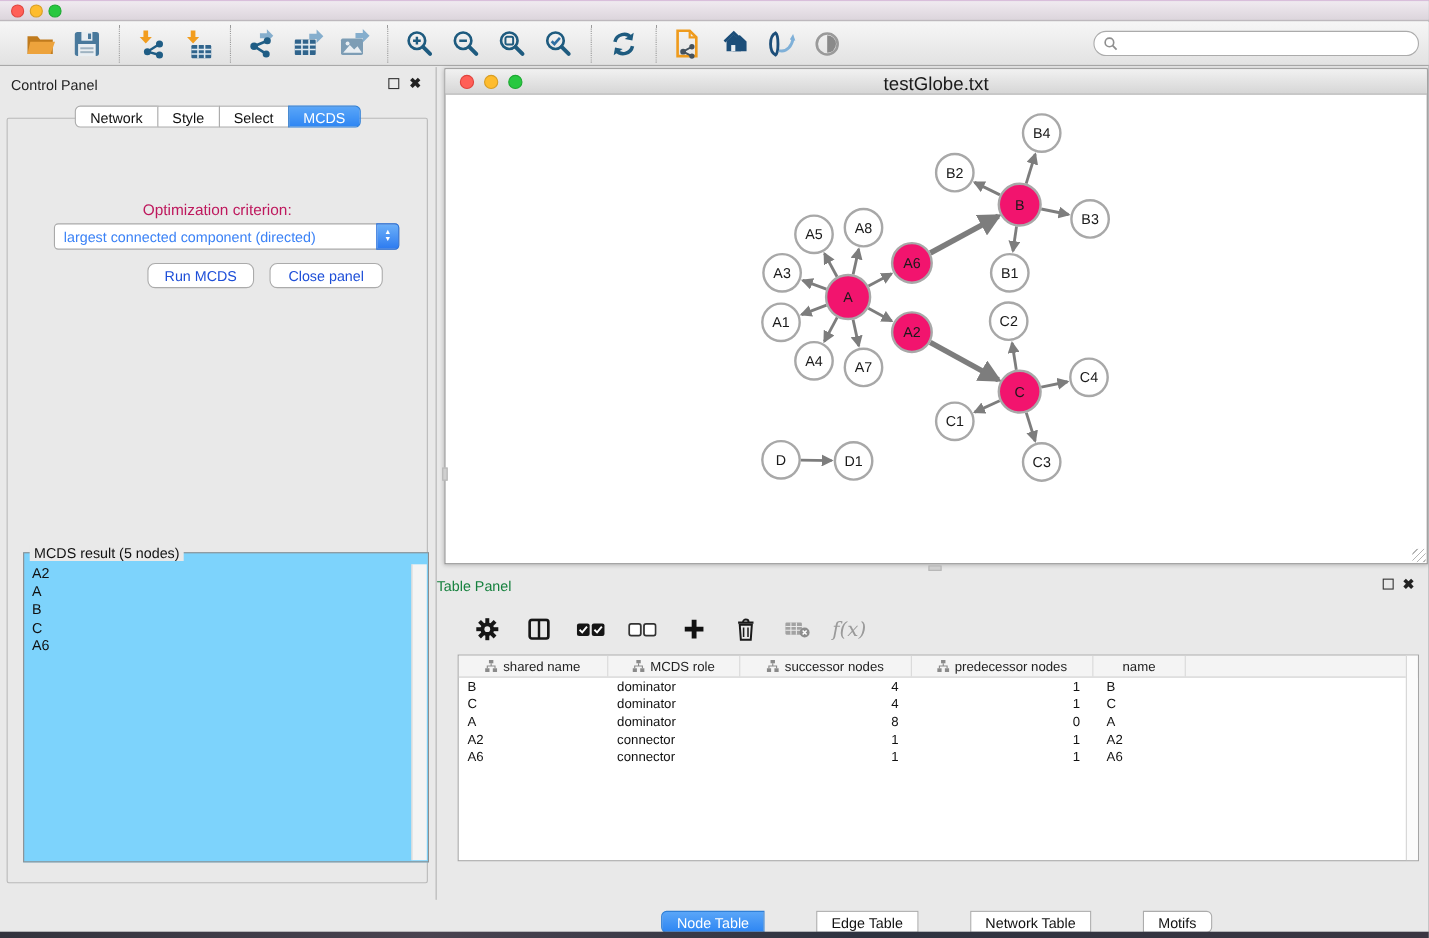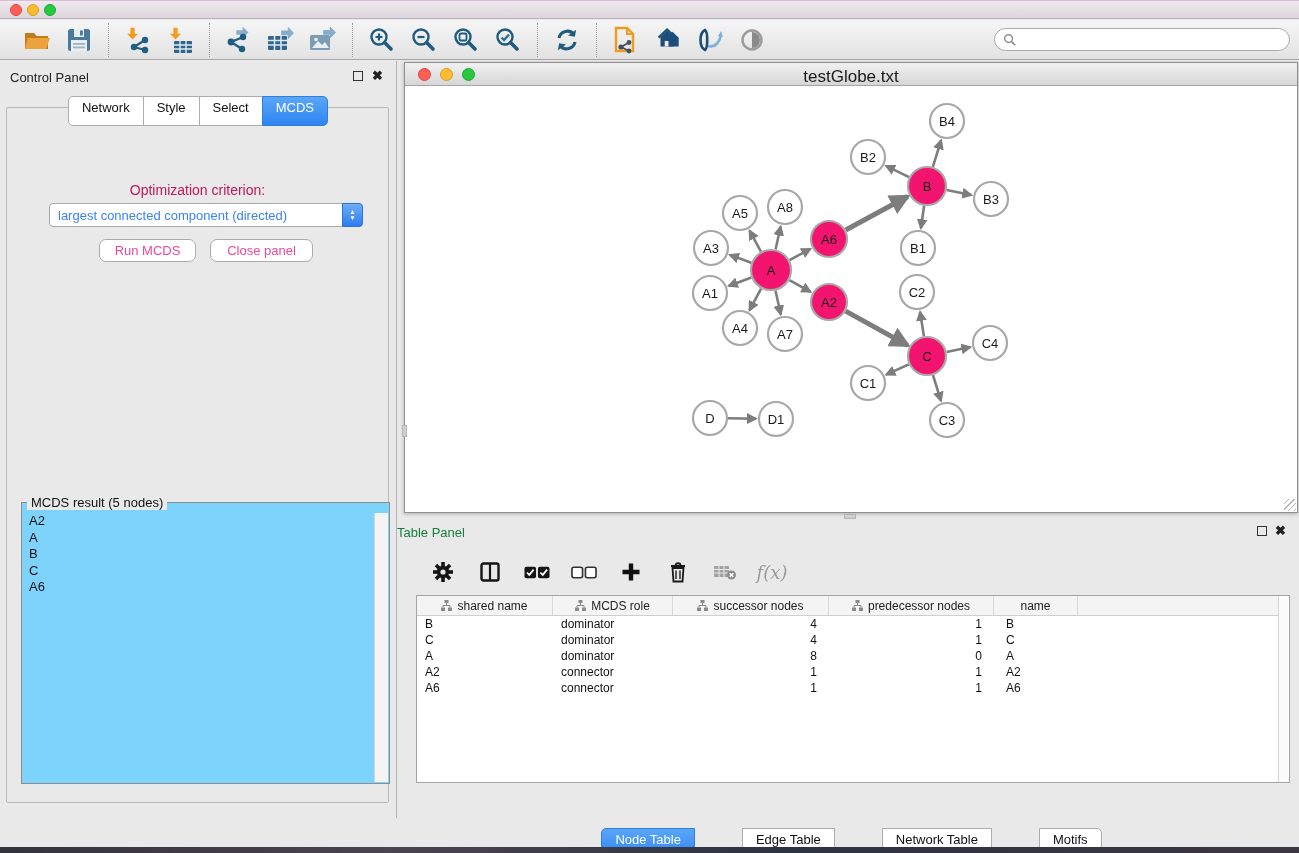--- a/index.html
+++ b/index.html
@@ -39,21 +39,21 @@
     position:absolute; left:0; top:61px; width:397px; height:757px;
     background:#e9e9e9; border-right:1px solid #b2b2b2;
   }
   .panel-head { position:absolute; left:0; top:0; width:100%; height:30px; }
   .panel-title { position:absolute; left:10px; top:9px; font-size:13px; color:#222; }
   .float-ico { position:absolute; top:10px; width:10px; height:10px; border:1.5px solid #333; }
   .close-ico { position:absolute; top:7px; font-size:13px; font-weight:bold; color:#222; }
   .cp-tabs { position:absolute; left:0; top:35px; width:100%; display:flex; justify-content:center; z-index:3; }
   .seg-tab {
     background:#fff; border:1px solid #acacac; margin-left:-1px;
-    padding:3px 13px 10px; font-size:13px; color:#111; cursor:default; white-space:nowrap;
+    padding:3px 13px 0; font-size:13px; color:#111; cursor:default; white-space:nowrap;
   }
   .seg-tab:first-child { border-radius:5px 0 0 5px; margin-left:0; }
   .seg-tab:last-child { border-radius:0 5px 5px 0; }
   .seg-tab.active {
     background:linear-gradient(#5aa6f8,#2e86f3); border-color:#2f7fd6; color:#fff;
   }
   .cp-content {
     position:absolute; left:6px; right:7px; top:46px; bottom:15px;
     border:1px solid #b9b9b9; border-radius:2px; background:#e9e9e9;
   }
@@ -65,22 +65,22 @@
   }
   .dropdown .dd-text { flex:1; font-size:13px; padding-left:8px; color:#3b82f6; white-space:nowrap; }
   .dd-stepper {
     width:21px; height:24px; margin:-1px -1px -1px 0; border-radius:0 4px 4px 0;
     background:linear-gradient(#6cb0f9,#2d7bf0); border:1px solid #2a72dd;
     display:flex; flex-direction:column; align-items:center; justify-content:center; color:#fff;
   }
   .dd-stepper span { font-size:6.5px; line-height:6px; }
   .cp-btn {
     position:absolute; top:131px; height:23px; background:#fff;
-    border:1px solid #ababab; border-radius:7px; font-size:13px; color:#ec4899;
-    display:flex; align-items:center; justify-content:center; cursor:default;
+    border:1px solid #ababab; border-radius:7px; font-size:13px; color:#1d4ed8;
+    display:flex; align-items:center; justify-content:center; cursor:default;margin-left:35px;
   }
   #run-btn { left:92px; width:97px; }
   #close-btn { left:203px; width:103px; }
   .result-box {
     position:absolute; left:14px; top:394px; width:369px; bottom:18px;
     background:#7dd3fc; border:1px solid #8e8e8e;
   }
   .result-label {
     position:absolute; left:5px; top:-8px; background:#e9e9e9; padding:0 4px;
     font-size:13px; color:#111; white-space:nowrap;

